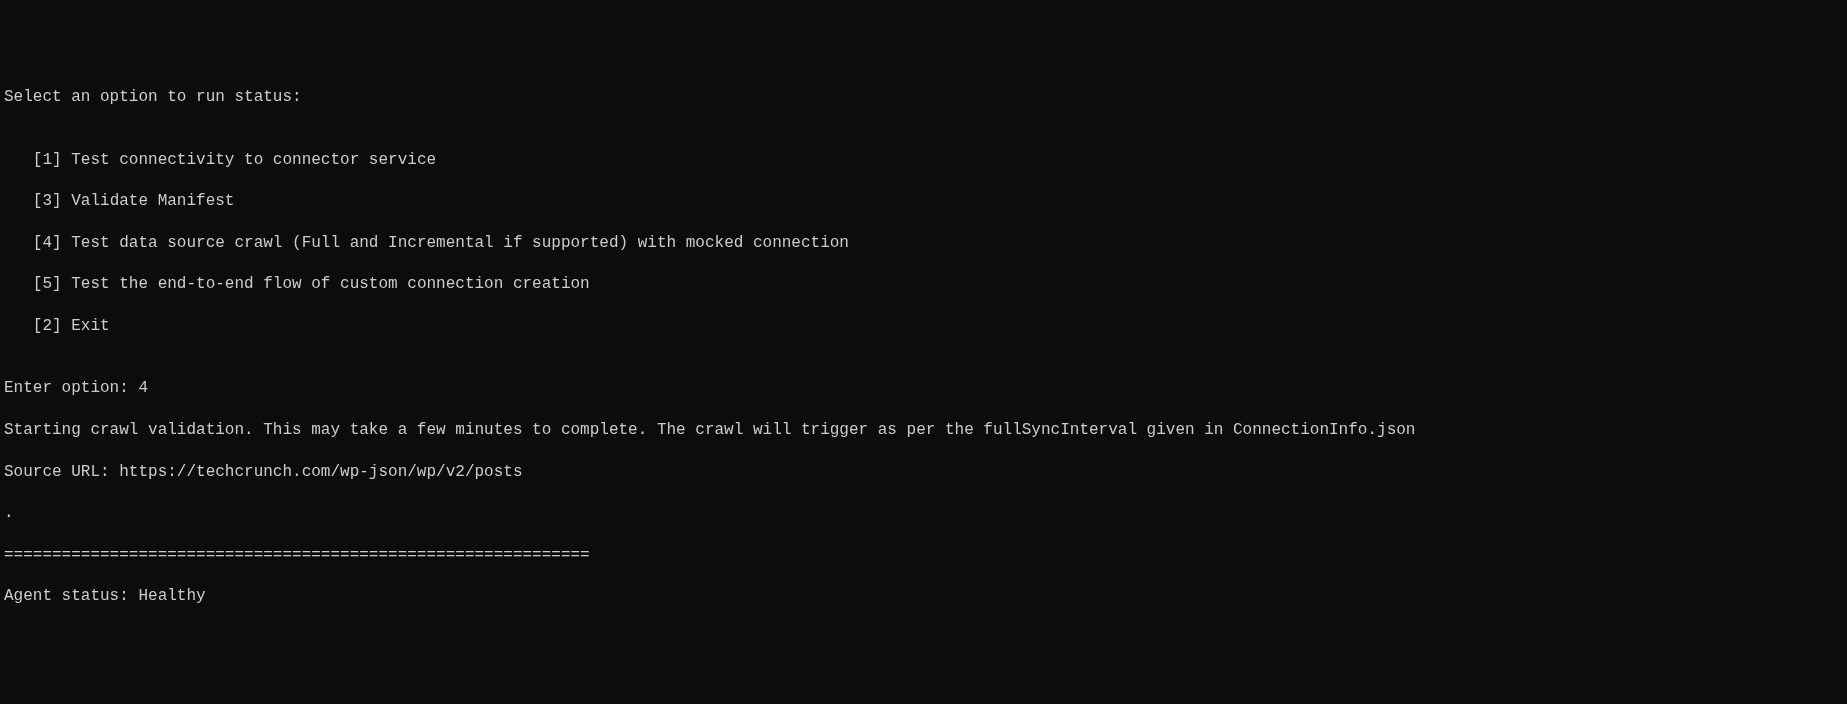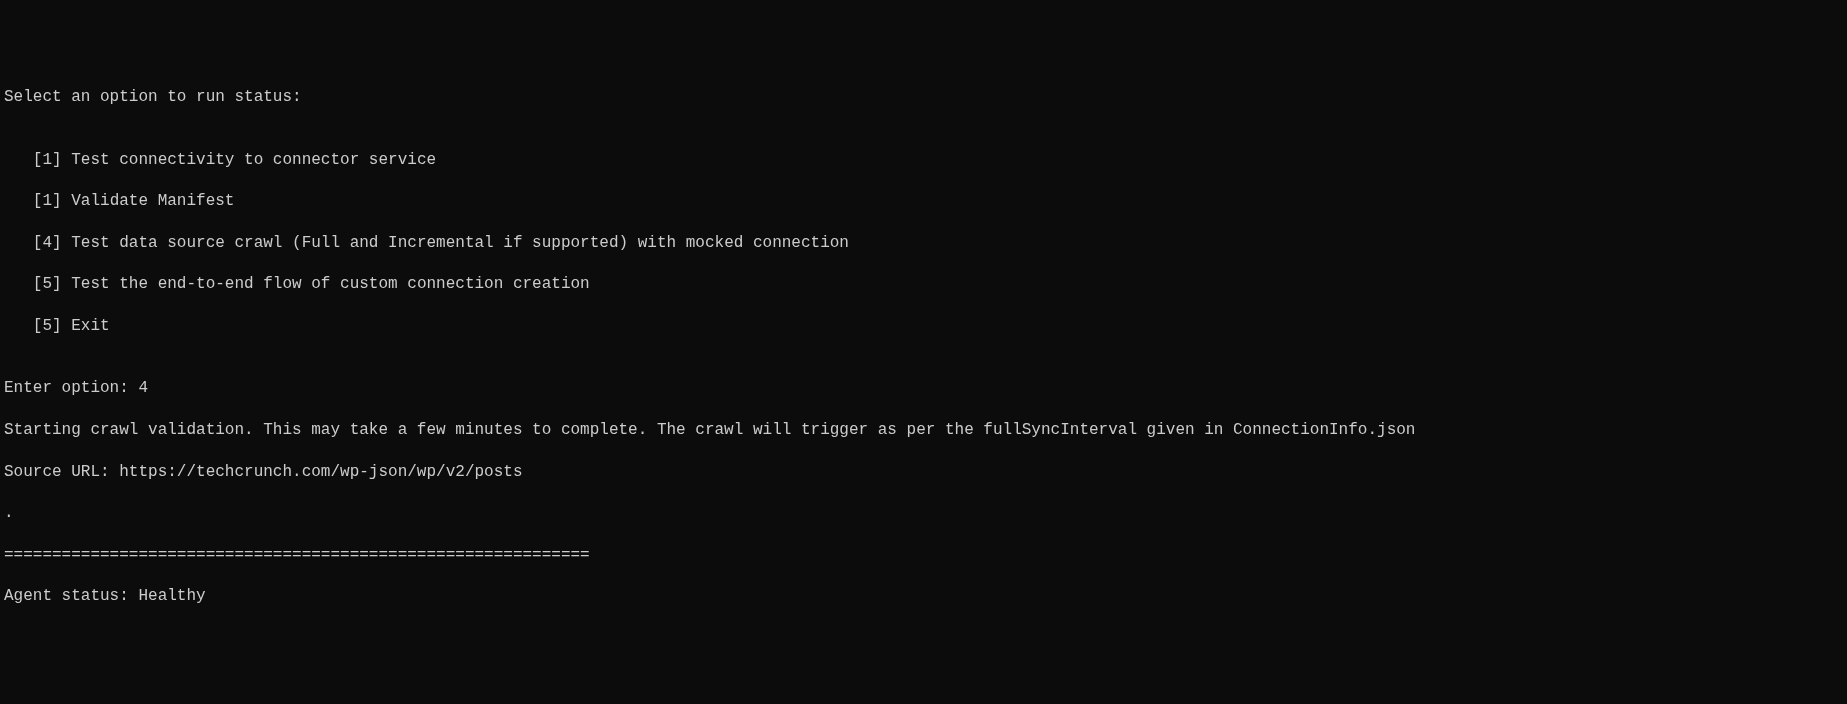--- a/index.html
+++ b/index.html
@@ -27,24 +27,24 @@
     }
   </style>
 </head>
 <body>
 
 
 
 <div class="terminal"><span class="line">Select an option to run status:</span>
 <span class="line"></span>
 <span class="line">   [1] Test connectivity to connector service</span>
-<span class="line">   [1] Validate Manifest</span>
+<span class="line">   [3] Validate Manifest</span>
 <span class="line">   [4] Test data source crawl (Full and Incremental if supported) with mocked connection</span>
 <span class="line">   [5] Test the end-to-end flow of custom connection creation</span>
-<span class="line">   [5] Exit</span>
+<span class="line">   [2] Exit</span>
 <span class="line"></span>
 <span class="line">Enter option: 4</span>
 <span class="line">Starting crawl validation. This may take a few minutes to complete. The crawl will trigger as per the fullSyncInterval given in ConnectionInfo.json</span>
 <span class="line">Source URL: https://techcrunch.com/wp-json/wp/v2/posts</span>
 <span class="line">.</span>
 <span class="line">=============================================================</span>
 <span class="line">Agent status: Healthy</span>
 
 
 

